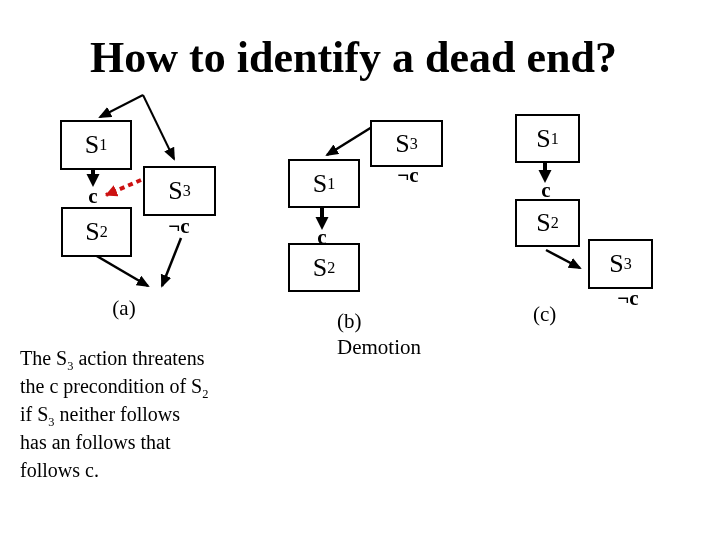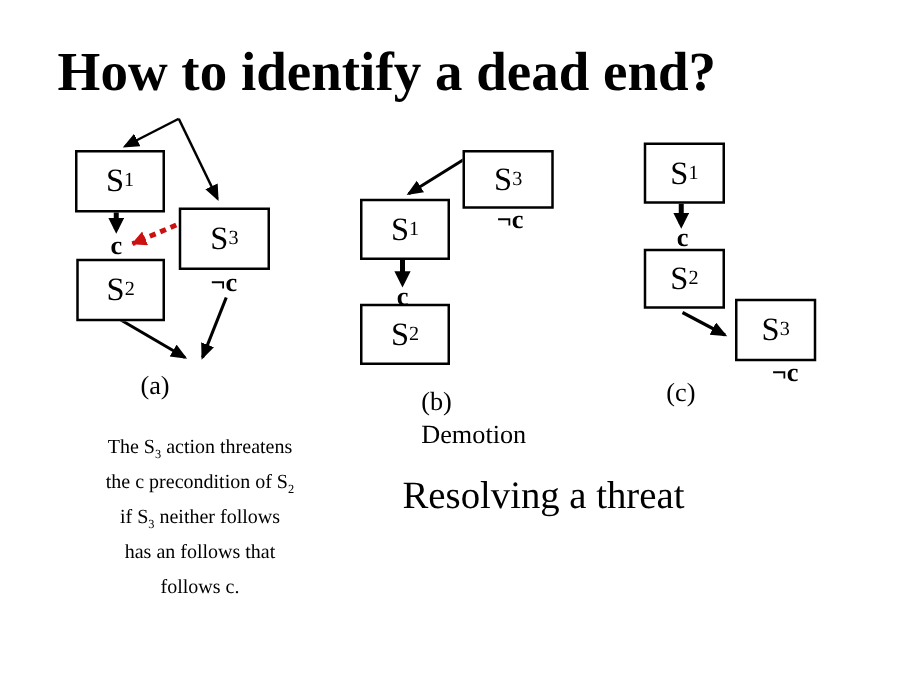--- a/index.html
+++ b/index.html
@@ -2,37 +2,37 @@
 <html><head>
 <meta charset="utf-8">
 <style>
   html,body{margin:0;padding:0;background:#888;}
   .slide{
     position:relative;width:720px;height:540px;background:#ffffff;
     font-family:"Liberation Serif","DejaVu Serif",serif;color:#000;overflow:hidden;
   }
   .title{
     position:absolute;left:0;top:32px;width:619px;text-align:center;
-    font-size:44px;font-weight:bold;letter-spacing:0px;
+    font-size:44px;font-weight:bold;letter-spacing:0px;padding-left:44px;
   }
   .arrows{position:absolute;left:0;top:0;width:720px;height:540px;pointer-events:none;}
   .sbox{
     position:absolute;border:2px solid #000;background:#fff;
     display:flex;align-items:center;justify-content:center;
     font-size:26px;
   }
   .sbox sub{font-size:62%;line-height:0;}
   .cond{
     position:absolute;font-size:21px;font-weight:bold;text-align:center;
   }
   .cap{position:absolute;font-size:21px;}
   .cap .ln{display:block;line-height:26px;}
   .paragraph{
     position:absolute;left:20px;top:344px;width:280px;
-    font-size:16px;line-height:28px;text-align:center;
+    font-size:20px;line-height:28px;
   }
   .paragraph sub{font-size:62%;line-height:0;}
   .center-caption{
     position:absolute;left:322px;top:378px;width:300px;
     font-size:31px;
   }
 </style>
 </head>
 <body>
 
@@ -141,15 +141,14 @@
   </div>
 
   <div class="paragraph">
     <div><span>The S</span><sub>3</sub><span> action threatens</span></div>
     <div><span>the c precondition of S</span><sub>2</sub></div>
     <div><span>if S</span><sub>3</sub><span> neither follows</span></div>
     <div><span>has an follows that</span></div>
     <div><span>follows c.</span></div>
   </div>
 
-  <div class="center-caption">Resolving a threat</div>
 
 </div>
 
 </body></html>

